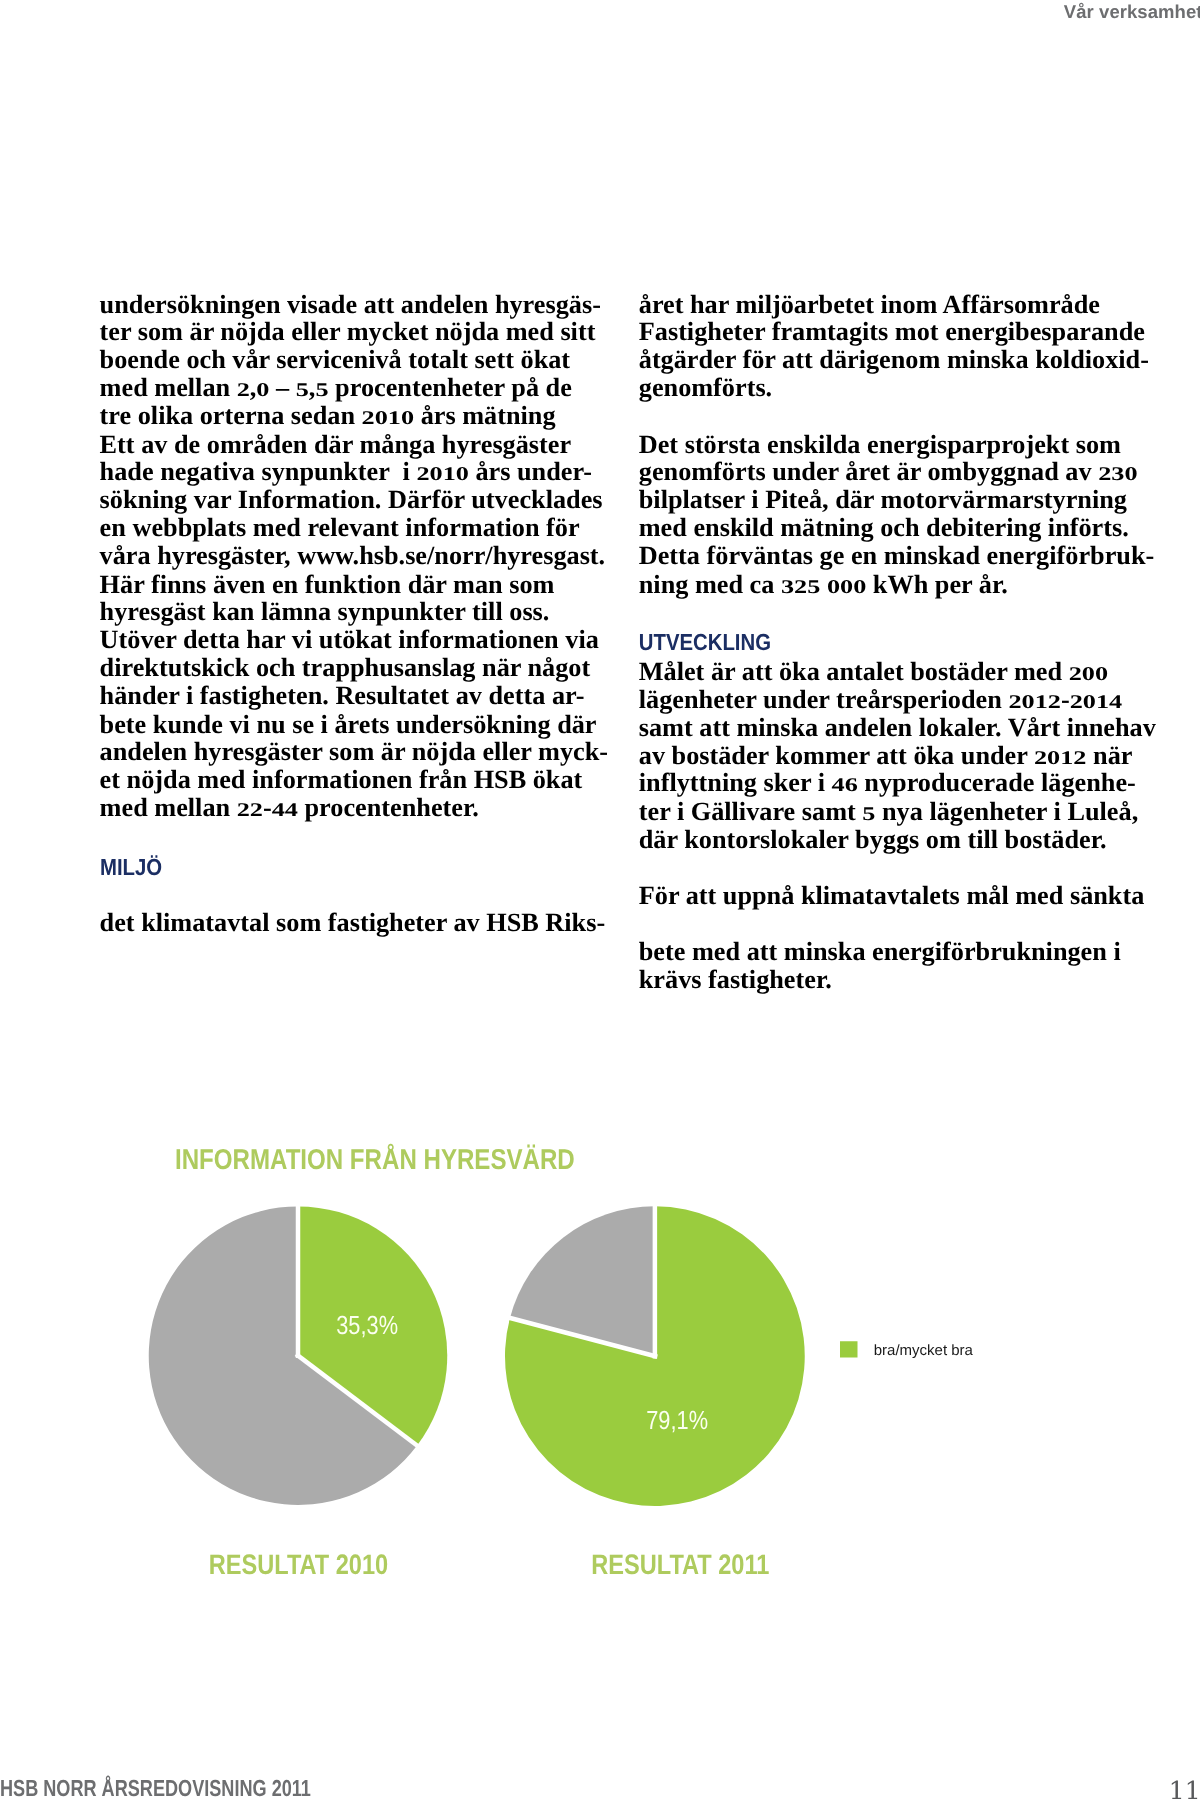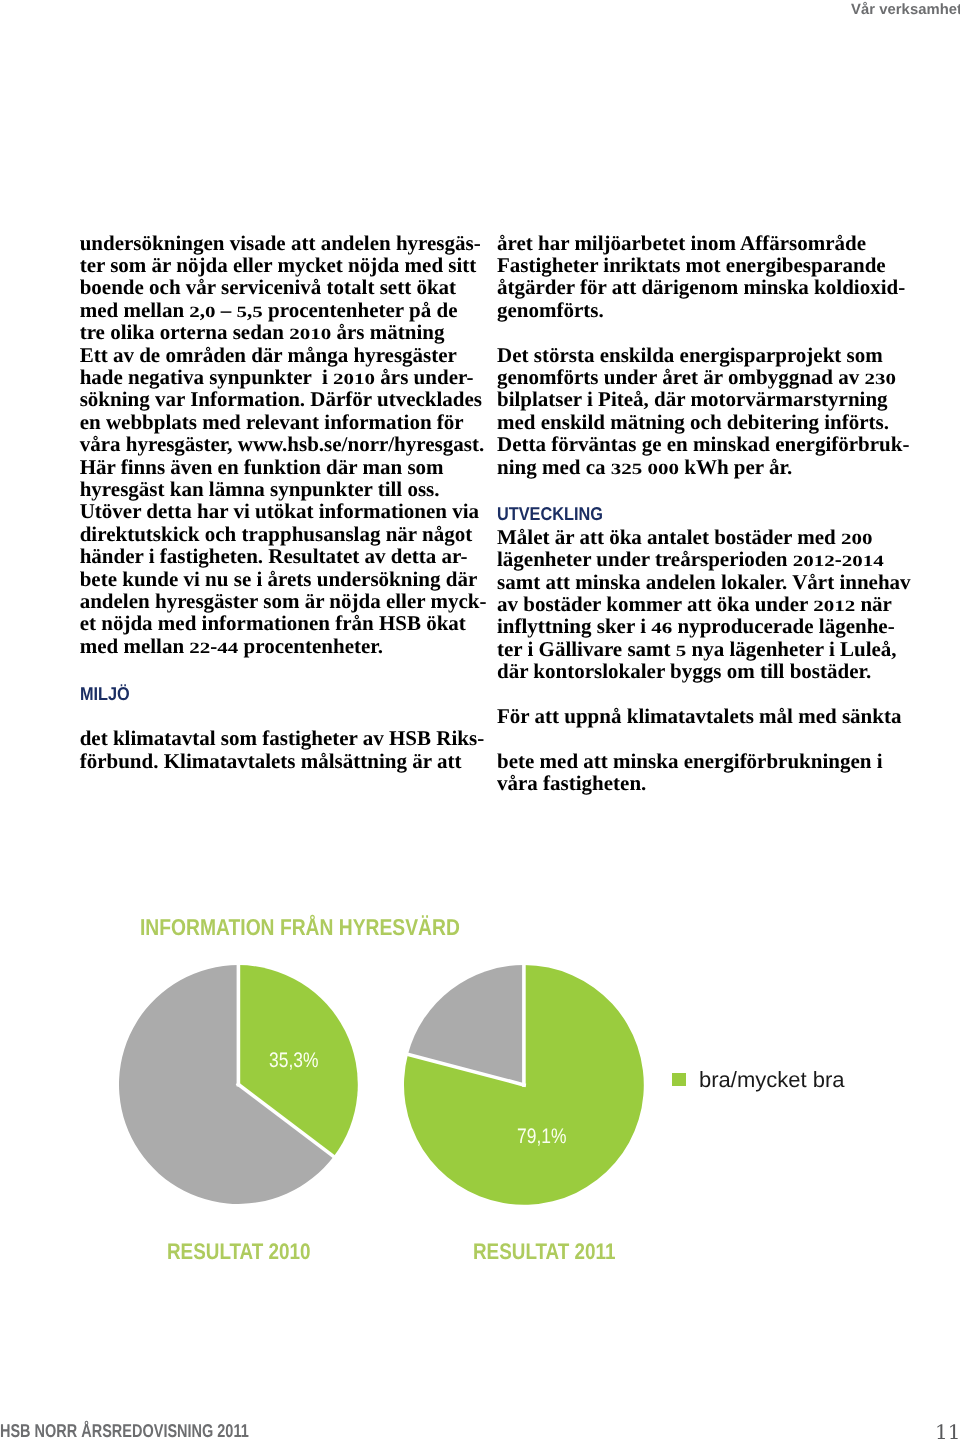--- a/index.html
+++ b/index.html
@@ -7,62 +7,62 @@
   body{width:960px;height:1440px;background:#ffffff;position:relative;overflow:hidden;
        font-family:"Liberation Serif",serif;-webkit-font-smoothing:antialiased;text-rendering:geometricPrecision;}
   .page{position:absolute;inset:0;overflow:hidden;}
   #header-title{position:absolute;right:-2px;top:1.5px;font-family:"Liberation Sans",sans-serif;
       font-weight:bold;font-size:14.8px;line-height:16px;color:#6d6e70;letter-spacing:0.05px;}
   .col{position:absolute;top:231.5px;width:420px;font-family:"Liberation Serif",serif;
       font-size:21px;line-height:22.4px;color:#000000;text-align:left;white-space:nowrap;}
   .tl{white-space:pre;}
   .osf{display:inline-block;transform:scaleY(0.74) translateY(0.7px);transform-origin:center 72%;}
   #col-left{left:79.7px;}
-  #col-right{left:497px;}
+  #col-right{left:511px;}
   .sec-head{font-family:"Liberation Sans",sans-serif;font-weight:bold;font-size:18.5px;
       line-height:22.4px;color:#1b2e63;letter-spacing:0px;margin:25.4px 0 0 0;
       transform:scaleX(0.88);transform-origin:left top;}
   p{margin:0;font-weight:bold;}
   p + p{margin-top:22.4px;}
   .sec-head + p{margin-top:0;}
   #chart-title{position:absolute;left:139.5px;top:916px;font-family:"Liberation Sans",sans-serif;
       font-weight:bold;font-size:23px;line-height:23px;color:#aecb5e;letter-spacing:0px;
       transform:scaleX(0.838);transform-origin:left top;}
   .pie-caption{position:absolute;font-family:"Liberation Sans",sans-serif;font-weight:bold;
       font-size:22.5px;line-height:22.5px;color:#aecb5e;letter-spacing:0px;top:1241px;
       transform:scaleX(0.838);transform-origin:left top;}
   #pies{position:absolute;left:0;top:0;}
   .pie-value{position:absolute;font-family:"Liberation Sans",sans-serif;font-size:21px;line-height:21px;color:#fbfff0;transform:scaleX(0.83);transform-origin:left top;}
   #legend{position:absolute;left:672px;top:1070px;width:200px;height:20px;}
   #legend-swatch{position:absolute;left:0;top:3px;width:14px;height:13px;background:#9acc3e;}
   #legend-label{position:absolute;left:27px;top:0;font-family:"Liberation Sans",sans-serif;
-      font-size:22px;line-height:20px;color:#1a1a1a;white-space:nowrap;}
+      font-size:12px;line-height:20px;color:#1a1a1a;white-space:nowrap;}
   #footer-left{position:absolute;left:0.4px;top:1421.5px;font-family:"Liberation Sans",sans-serif;
       font-weight:bold;font-size:18.5px;line-height:18.5px;color:#6d6e70;letter-spacing:0px;
       transform:scaleX(0.783);transform-origin:left top;}
   #footer-page{position:absolute;right:-0.5px;top:1423.5px;font-family:"DejaVu Serif",serif;
       font-size:20px;line-height:16px;color:#58595b;}
   svg{display:block;}
 </style>
 </head>
 <body style="background: rgb(255, 255, 255);">
 
 <div class="page">
   <div id="header-title">Vår verksamhet</div>
   <div class="col" id="col-left">
       <p><span class="tl">undersökningen visade att andelen hyresgäs-</span><br><span class="tl">ter som är nöjda eller mycket nöjda med sitt</span><br><span class="tl">boende och vår servicenivå totalt sett ökat</span><br><span class="tl">med mellan <span class="osf">2</span>,<span class="osf">0</span> – <span class="osf">5</span>,<span class="osf">5</span> procentenheter på de</span><br><span class="tl">tre olika orterna sedan <span class="osf">2010</span> års mätning</span><br><span class="tl">Ett av de områden där många hyresgäster</span><br><span class="tl">hade negativa synpunkter  i <span class="osf">2010</span> års under-</span><br><span class="tl">sökning var Information. Därför utvecklades</span><br><span class="tl">en webbplats med relevant information för</span><br><span class="tl">våra hyresgäster, www.hsb.se/norr/hyresgast.</span><br><span class="tl">Här finns även en funktion där man som</span><br><span class="tl">hyresgäst kan lämna synpunkter till oss.</span><br><span class="tl">Utöver detta har vi utökat informationen via</span><br><span class="tl">direktutskick och trapphusanslag när något</span><br><span class="tl">händer i fastigheten. Resultatet av detta ar-</span><br><span class="tl">bete kunde vi nu se i årets undersökning där</span><br><span class="tl">andelen hyresgäster som är nöjda eller myck-</span><br><span class="tl">et nöjda med informationen från HSB ökat</span><br><span class="tl">med mellan <span class="osf">22</span>-<span class="osf">44</span> procentenheter.</span></p>
       <div class="sec-head">MILJÖ</div>
-      <p><br><span class="tl">det klimatavtal som fastigheter av HSB Riks-</span><br><span class="tl">förbund. Klimatavtalets målsättning är att</span><br></p>
+      <p><br><span class="tl">det klimatavtal som fastigheter av HSB Riks-</span><br><br></p>
     </div>
   <div class="col" id="col-right">
-      <p><span class="tl">året har miljöarbetet inom Affärsområde</span><br><span class="tl">Fastigheter inriktats mot energibesparande</span><br><span class="tl">åtgärder för att därigenom minska koldioxid-</span><br><span class="tl">genomförts.</span></p>
+      <p><span class="tl">året har miljöarbetet inom Affärsområde</span><br><span class="tl">Fastigheter framtagits mot energibesparande</span><br><span class="tl">åtgärder för att därigenom minska koldioxid-</span><br><span class="tl">genomförts.</span></p>
       <p><span class="tl">Det största enskilda energisparprojekt som</span><br><span class="tl">genomförts under året är ombyggnad av <span class="osf">230</span></span><br><span class="tl">bilplatser i Piteå, där motorvärmarstyrning</span><br><span class="tl">med enskild mätning och debitering införts.</span><br><span class="tl">Detta förväntas ge en minskad energiförbruk-</span><br><span class="tl">ning med ca <span class="osf">325</span> <span class="osf">000</span> kWh per år.</span></p>
       <div class="sec-head">UTVECKLING</div>
       <p><span class="tl">Målet är att öka antalet bostäder med <span class="osf">200</span></span><br><span class="tl">lägenheter under treårsperioden <span class="osf">2012</span>-<span class="osf">2014</span></span><br><span class="tl">samt att minska andelen lokaler. Vårt innehav</span><br><span class="tl">av bostäder kommer att öka under <span class="osf">2012</span> när</span><br><span class="tl">inflyttning sker i <span class="osf">46</span> nyproducerade lägenhe-</span><br><span class="tl">ter i Gällivare samt <span class="osf">5</span> nya lägenheter i Luleå,</span><br><span class="tl">där kontorslokaler byggs om till bostäder.</span></p>
-      <p><span class="tl">För att uppnå klimatavtalets mål med sänkta</span><br><br><span class="tl">bete med att minska energiförbrukningen i</span><br><span class="tl">våra fastigheten.</span></p>
+      <p><span class="tl">För att uppnå klimatavtalets mål med sänkta</span><br><br><span class="tl">bete med att minska energiförbrukningen i</span><br><span class="tl">krävs fastigheter.</span></p>
     </div>
   <svg id="pies" width="960" height="1440">
       <path d="M 238.4 1084.5 L 238.4 965.1 A 119.4 119.4 0 0 1 333.6566560809054 1156.4897872776696 Z" fill="#9acc3e"></path>
       <path d="M 238.4 1084.5 L 333.6566560809054 1156.4897872776696 A 119.4 119.4 0 1 1 238.39999999999998 965.1 Z" fill="#ababab"></path>
       <line x1="238.4" y1="1086.48" x2="238.4" y2="964.5" stroke="#ffffff" stroke-width="3.6"></line>
       <line x1="236.82036700971364" y1="1083.3061995074556" x2="334.13533274462856" y2="1156.851545002683" stroke="#ffffff" stroke-width="3.6"></line>
       <path d="M 523.9 1084.9 L 523.9 965.0000000000001 A 119.9 119.9 0 1 1 407.956521617284 1054.3529899905627 Z" fill="#9acc3e"></path>
       <path d="M 523.9 1084.9 L 407.956521617284 1054.3529899905627 A 119.9 119.9 0 0 1 523.9 965.0000000000001 Z" fill="#ababab"></path>
       <line x1="523.9" y1="1086.88" x2="523.9" y2="964.4000000000001" stroke="#ffffff" stroke-width="3.6"></line>
       <line x1="525.8146629457696" y1="1085.4044460368532" x2="407.37632072462657" y2="1054.2001275551527" stroke="#ffffff" stroke-width="3.6"></line>

